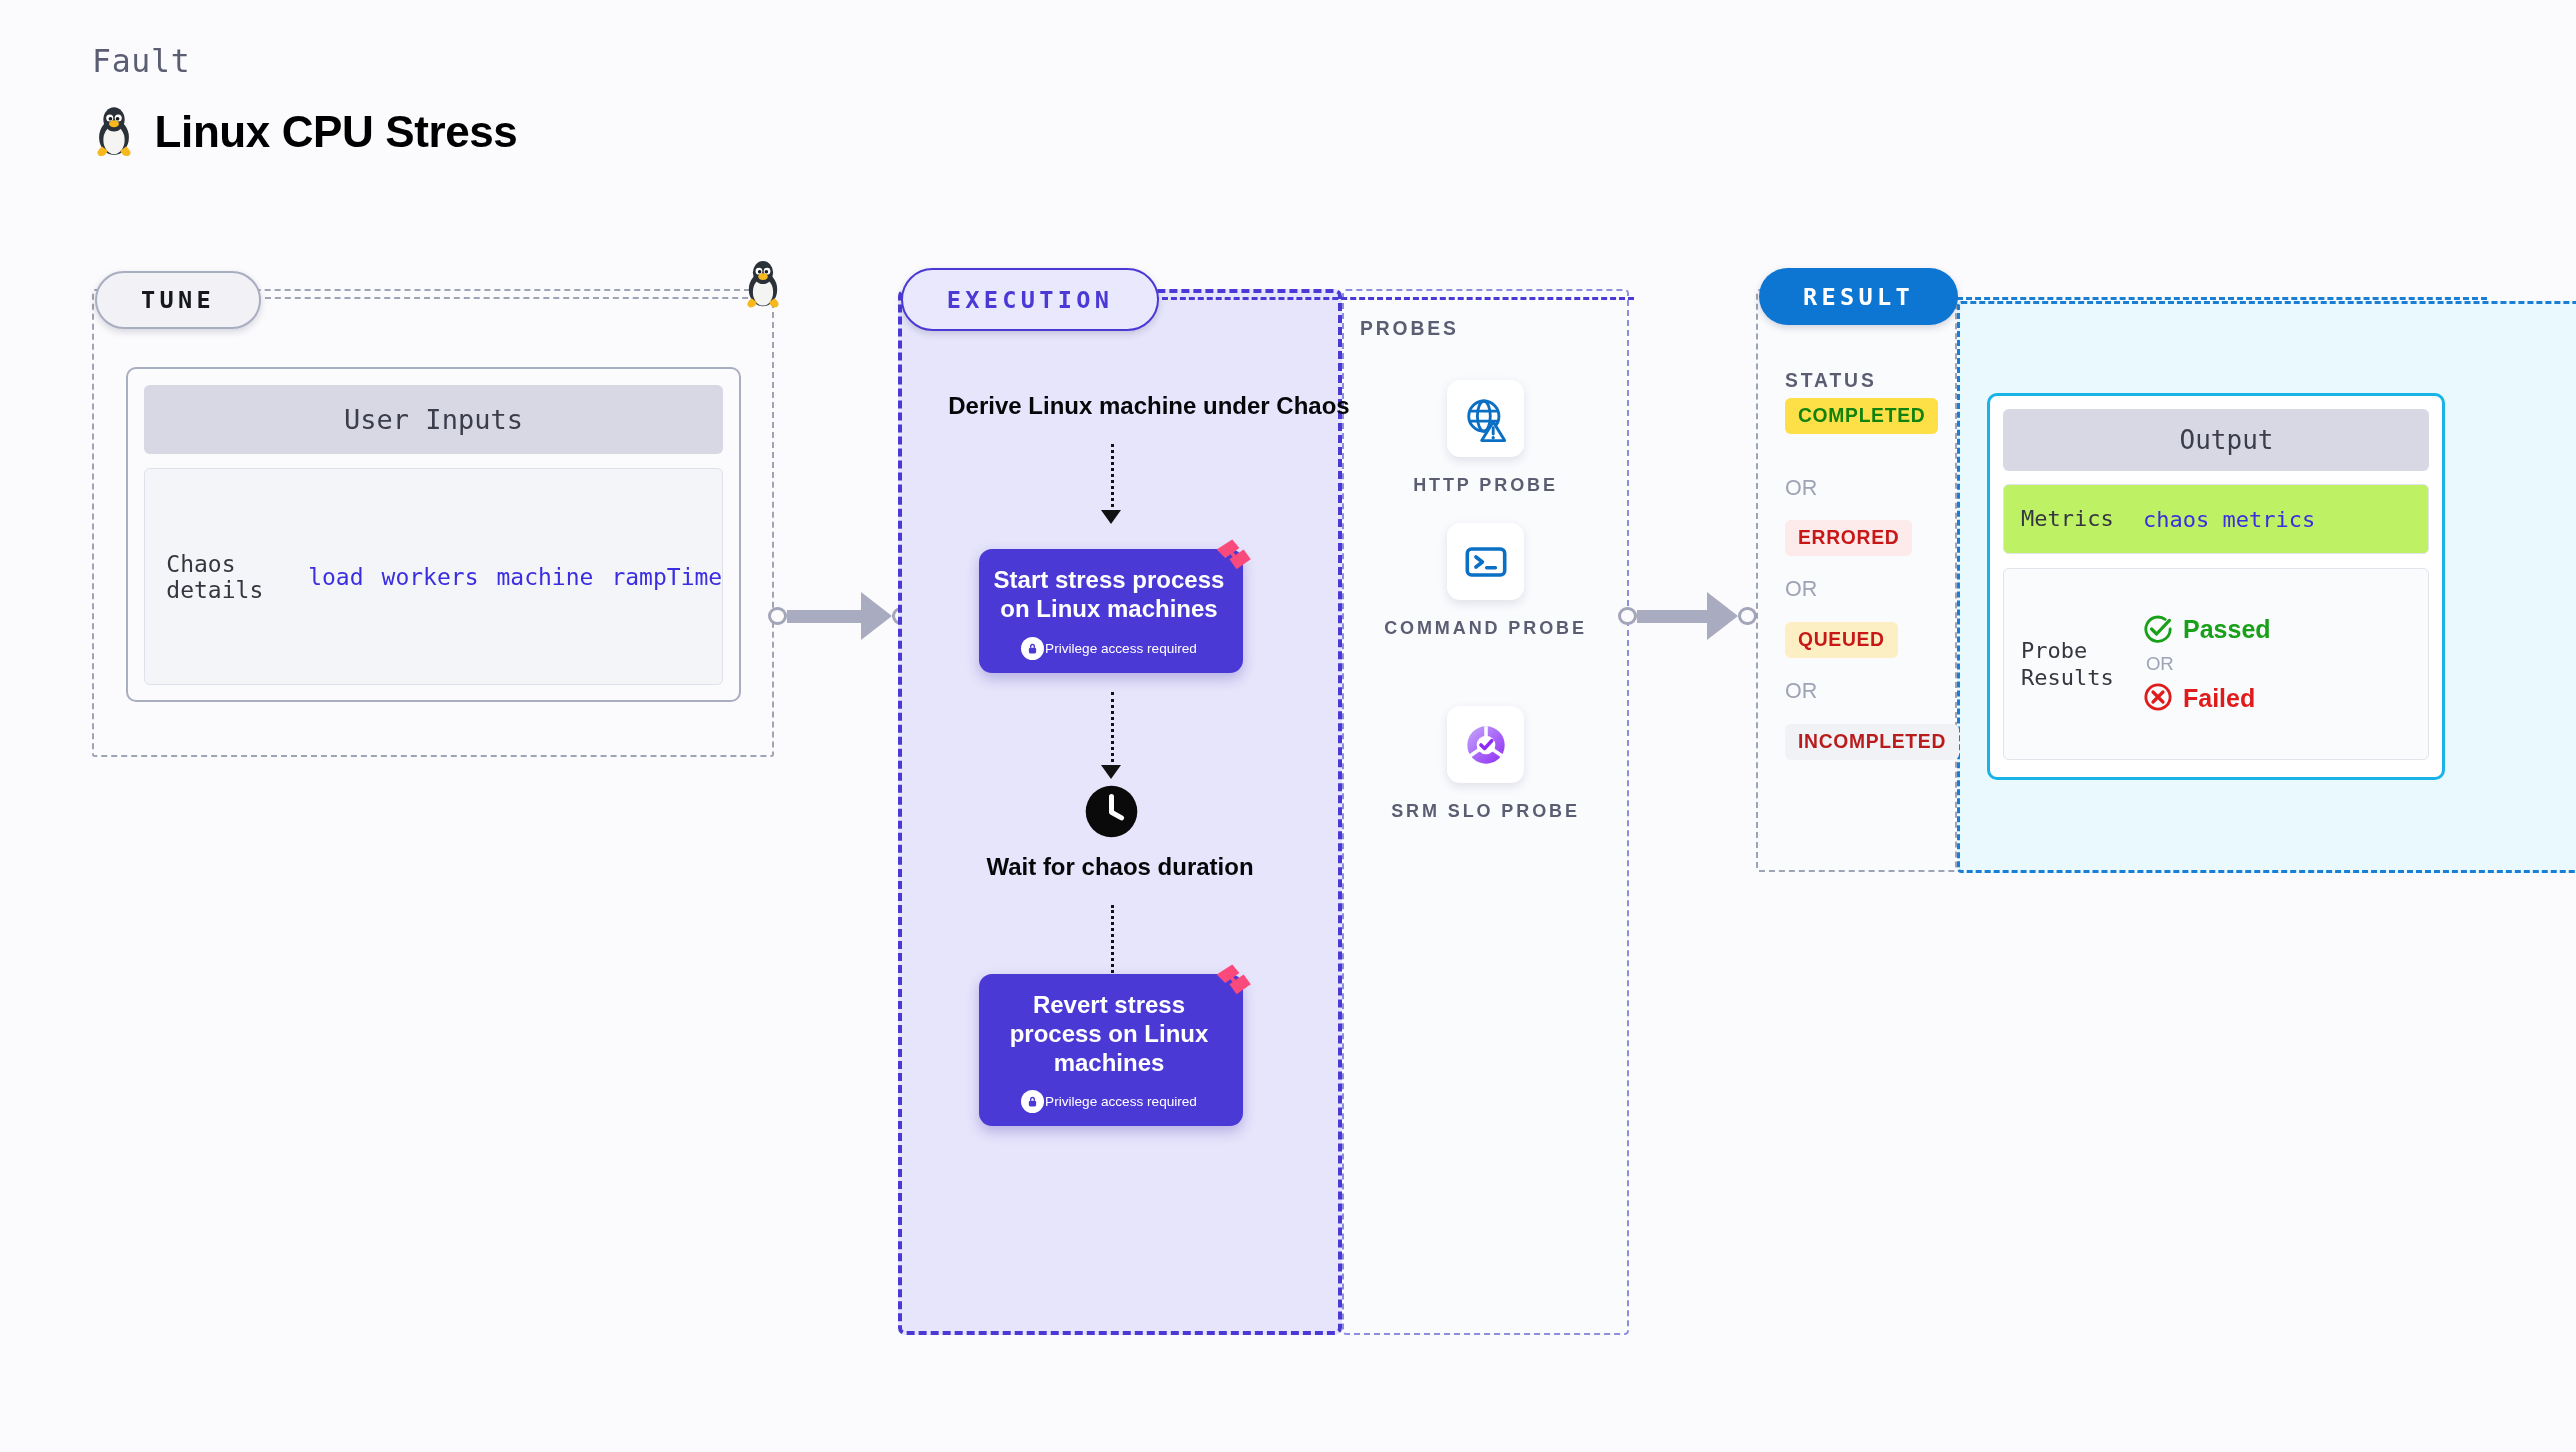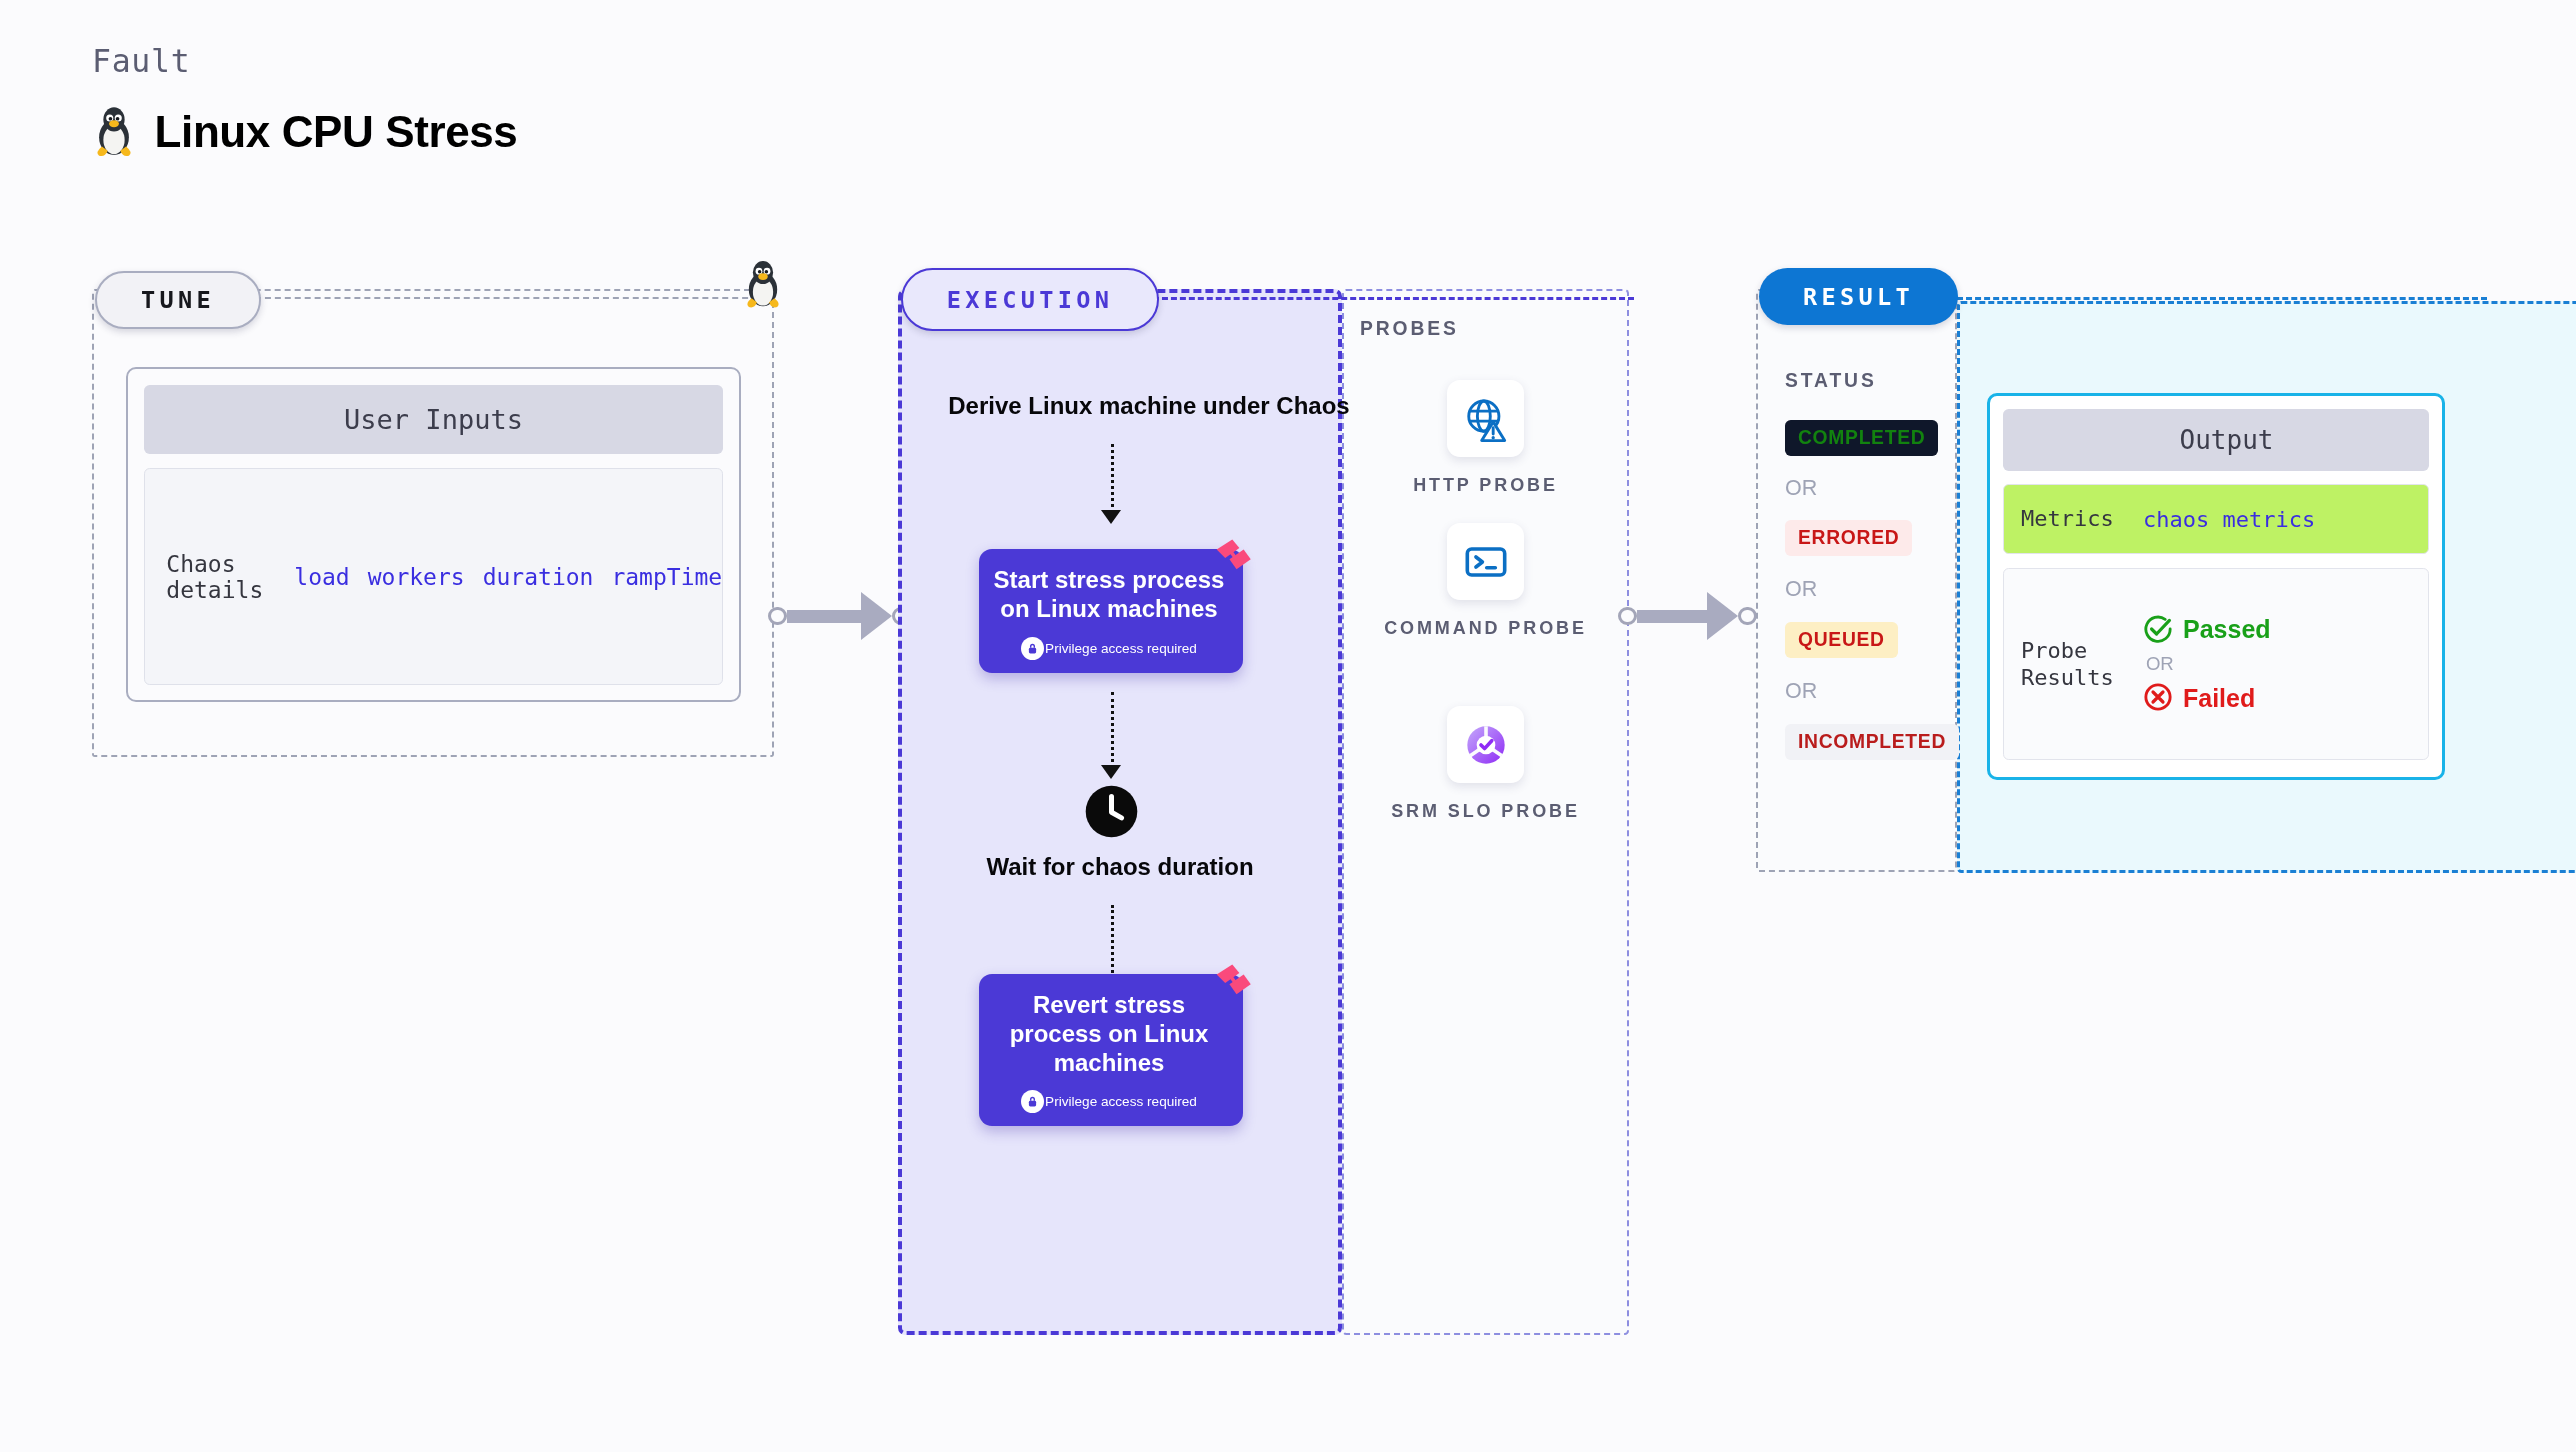--- a/index.html
+++ b/index.html
@@ -115,21 +115,21 @@
   #probe-http{left:1342px;top:380px;}
   #probe-cmd{left:1342px;top:523px;}
   #probe-srm{left:1342px;top:706px;}
 
   
   #status-label{position:absolute;left:1785px;top:370px;font-size:19.3px;font-weight:bold;
     color:#5b5d72;letter-spacing:2.9px;}
   .status-pill{position:absolute;border-radius:5.7px;padding:7.2px 13px;font-size:19.3px;
     font-weight:bold;letter-spacing:0.7px;}
   .or-text{position:absolute;font-size:21.5px;color:#9ea3b5;}
-  #pill-0{left:1785px;top:420px;background:#0f172a;color:#12820f;}
+  #pill-0{left:1785px;top:398px;background:#fde047;color:#12820f;}
   #or-0{left:1785px;top:476px;}
   #pill-1{left:1785px;top:520px;background:#fdeaea;color:#c81717;}
   #or-1{left:1785px;top:577px;}
   #pill-2{left:1785px;top:622px;background:#fdefc4;color:#c81717;}
   #or-2{left:1785px;top:679px;}
   #pill-3{left:1785px;top:724px;background:#f1f2f6;color:#b91c1c;}
 
   
   #output-card{position:absolute;left:1987px;top:393px;width:458px;height:387px;
     background:#fff;border:3.6px solid #19b3e8;border-radius:10px;box-sizing:border-box;}
@@ -192,21 +192,21 @@
   </svg>
 </div>
 
 <div id="userinput-card">
   <div id="userinput-header">User Inputs</div>
   <div id="chaos-box">
     <div id="chaos-label">Chaos details</div>
     <div id="chaos-params">
       <span class="param">load</span>
       <span class="param">workers</span>
-      <span class="param">duration</span>
+      <span class="param">machine</span>
       <span class="param">rampTime</span>
     </div>
   </div>
 </div>
 
 <div id="conn1" class="conn">
   <span class="dot"></span>
   <span class="bar"></span>
   <span class="head"></span>
   <span class="dot"></span>

